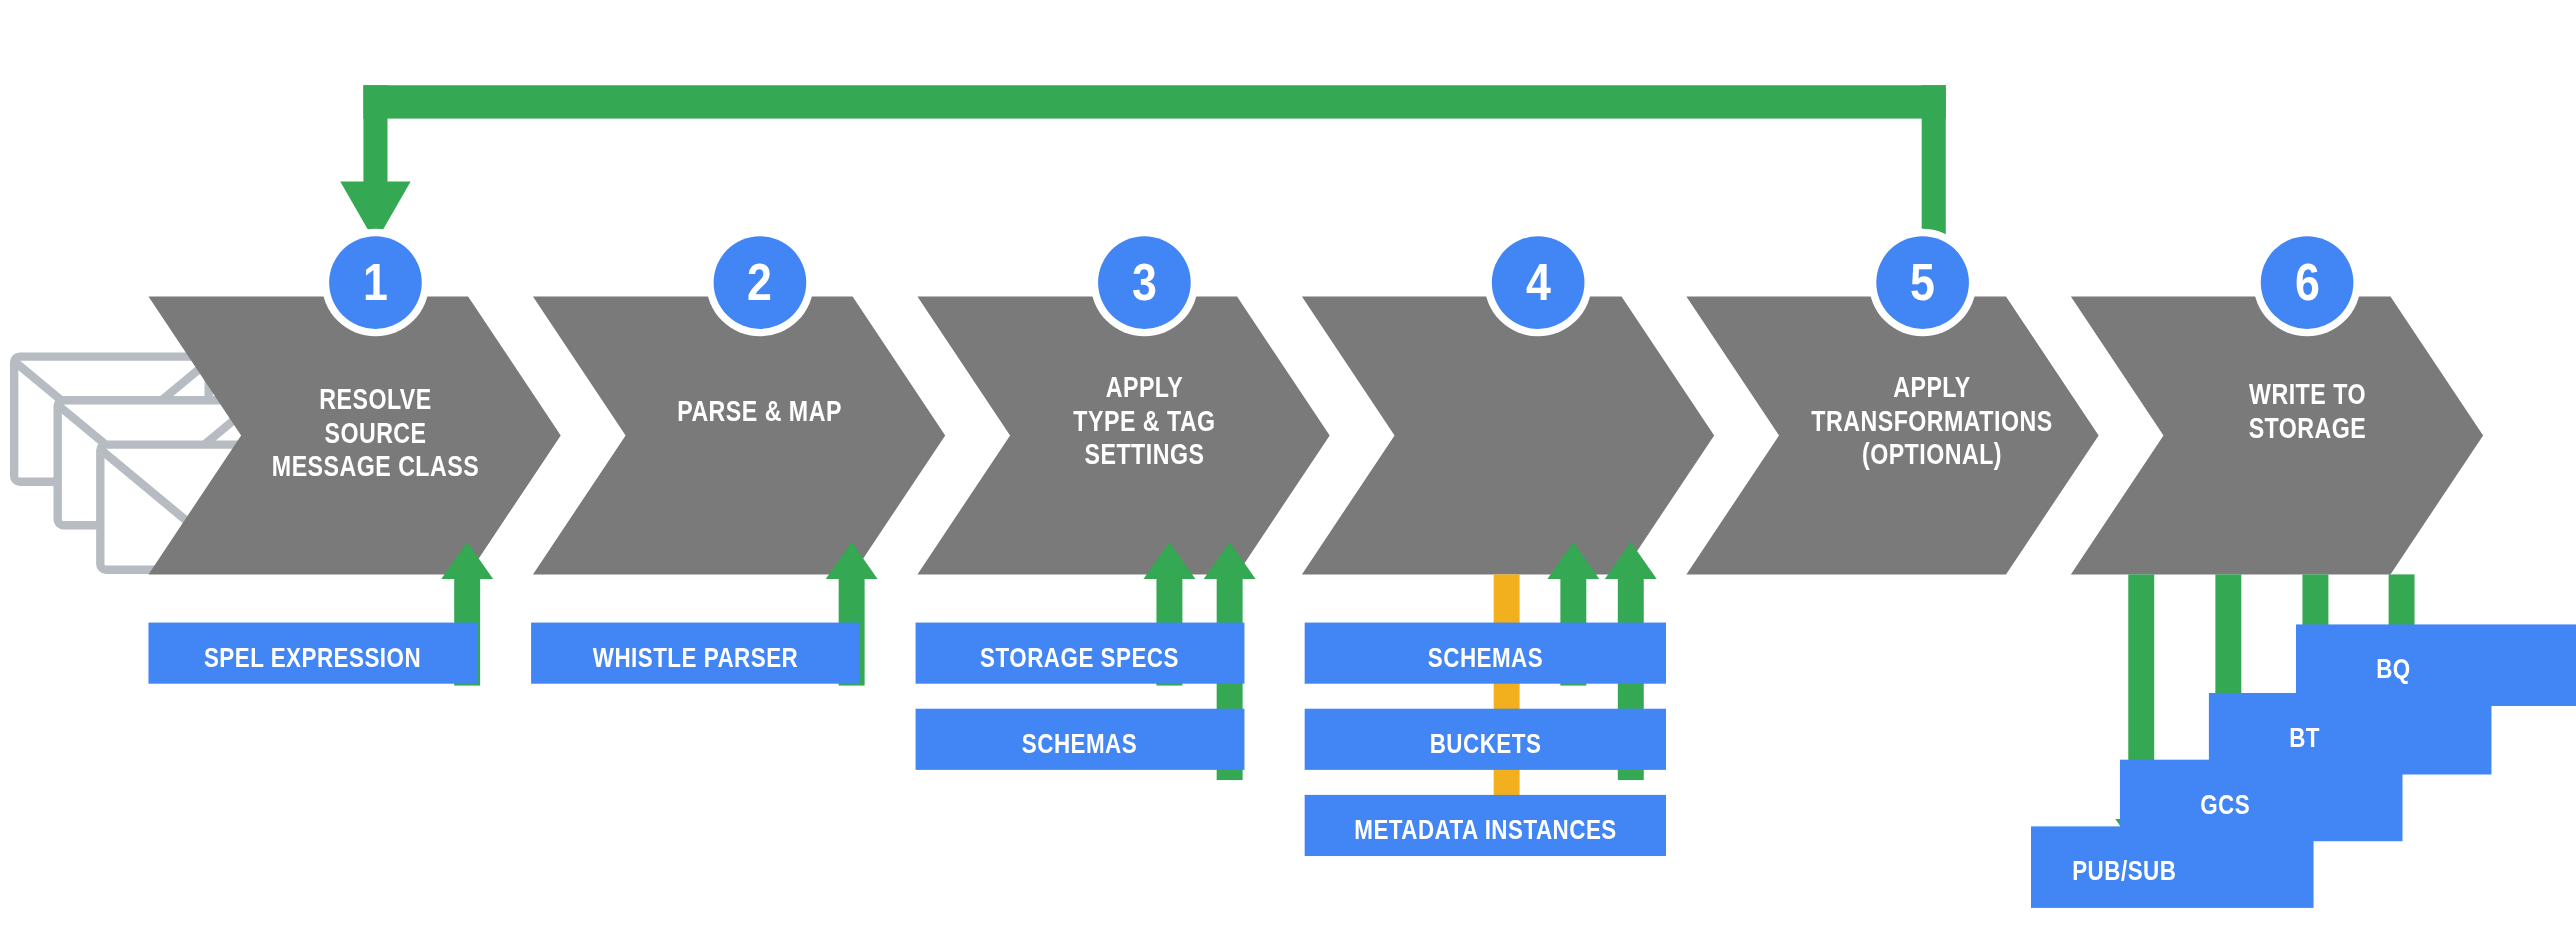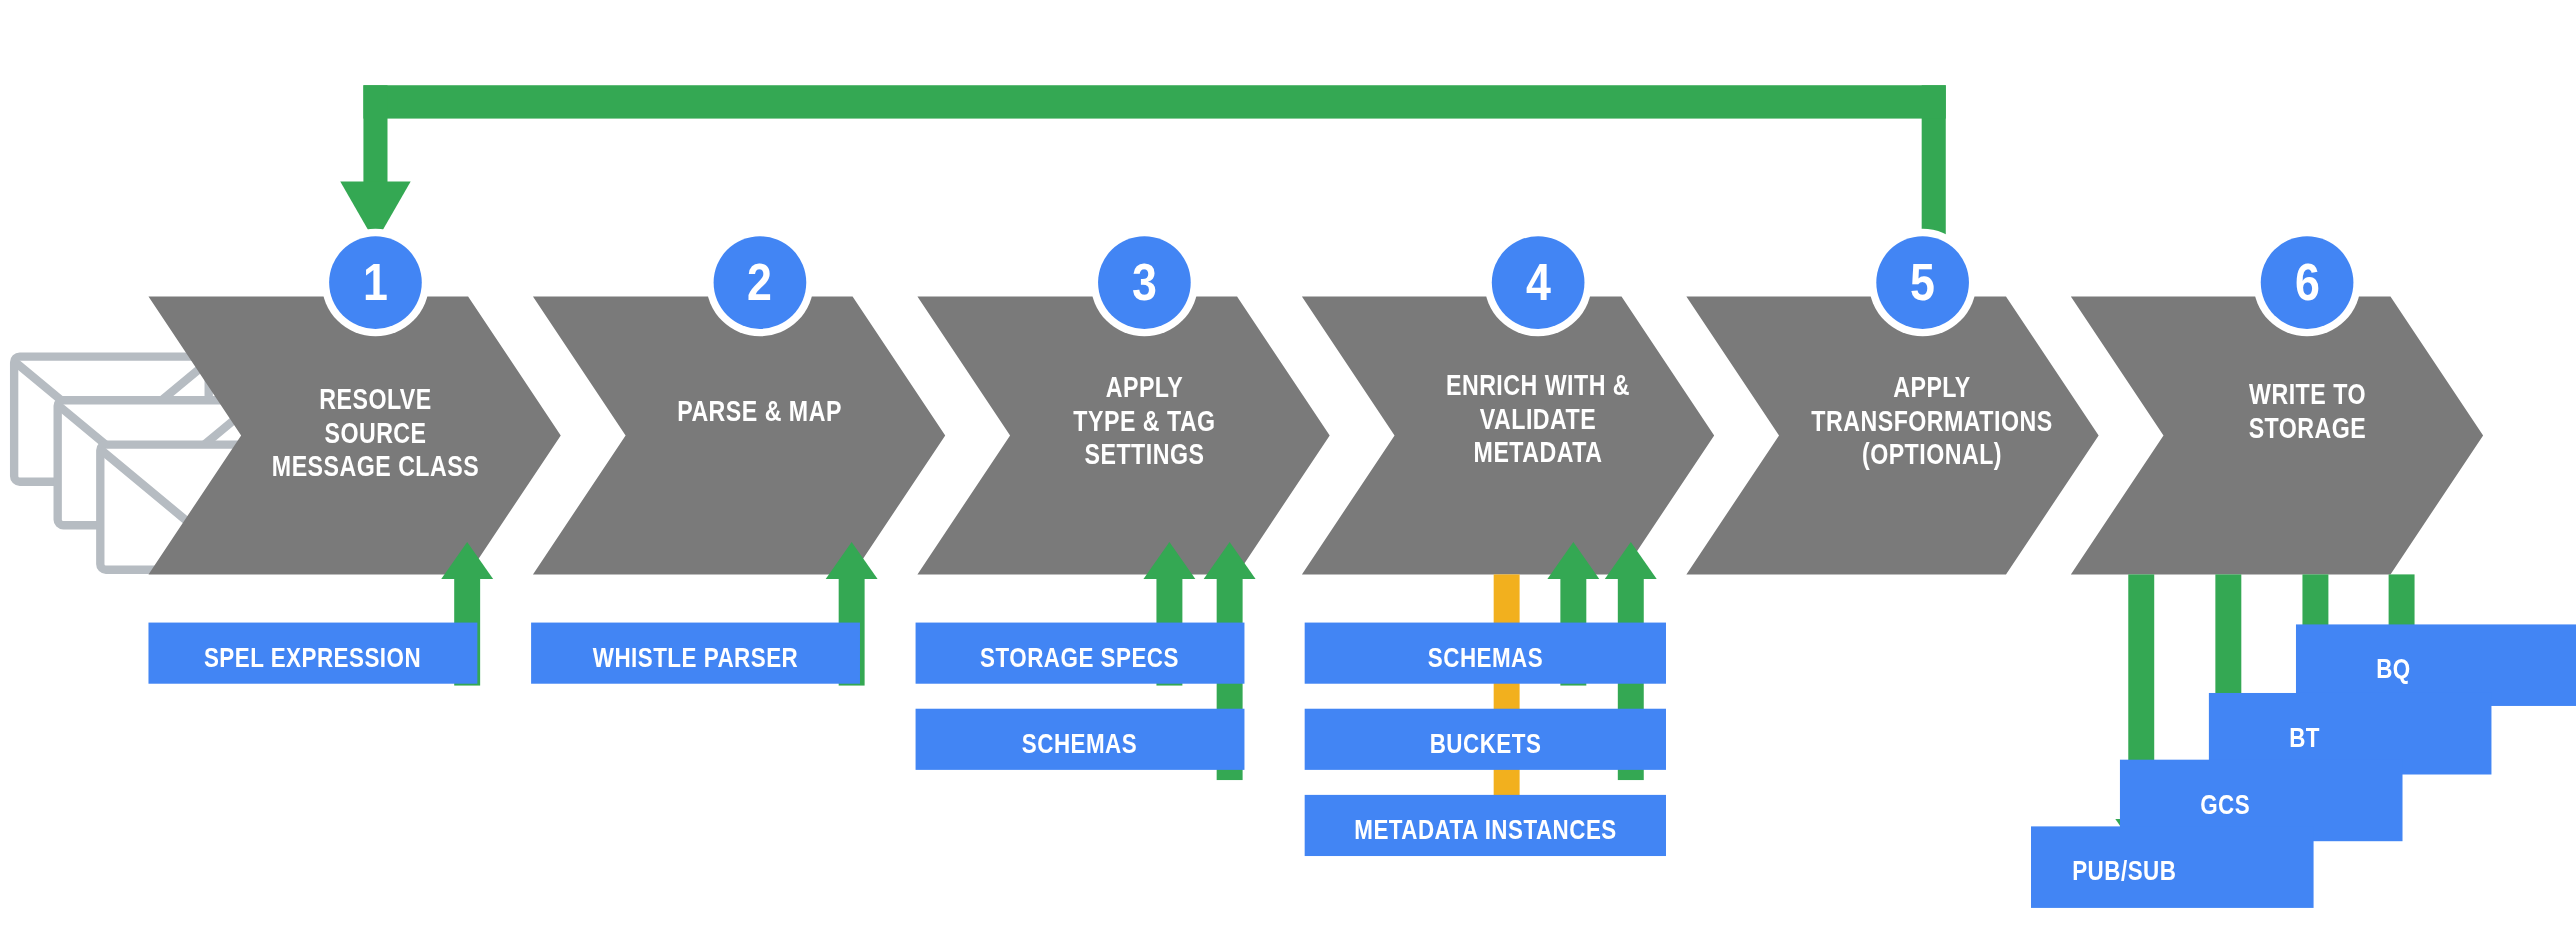--- a/index.html
+++ b/index.html
@@ -182,25 +182,20 @@
   <div style="position:absolute;left:602px;top:395px;width:315px;text-align:center;">
     <div class="lbl stage-title" style="position:static;">PARSE &amp; MAP</div>
   </div>
 
   <div style="position:absolute;left:987px;top:371px;width:315px;text-align:center;">
     <div class="lbl stage-title" style="position:static;">APPLY</div>
     <div class="lbl stage-title" style="position:static;">TYPE &amp; TAG</div>
     <div class="lbl stage-title" style="position:static;">SETTINGS</div>
   </div>
 
-  <div style="position:absolute;left:1371px;top:369px;width:334px;text-align:center;">
-    <div class="lbl stage-title" style="position:static;">ENRICH WITH &amp;</div>
-    <div class="lbl stage-title" style="position:static;">VALIDATE</div>
-    <div class="lbl stage-title" style="position:static;">METADATA</div>
-  </div>
 
   <div style="position:absolute;left:1756px;top:371px;width:352px;text-align:center;">
     <div class="lbl stage-title" style="position:static;">APPLY</div>
     <div class="lbl stage-title" style="position:static;">TRANSFORMATIONS</div>
     <div class="lbl stage-title" style="position:static;">(OPTIONAL)</div>
   </div>
 
   <div style="position:absolute;left:2150px;top:378px;width:315px;text-align:center;">
     <div class="lbl stage-title" style="position:static;">WRITE TO</div>
     <div class="lbl stage-title" style="position:static;">STORAGE</div>

